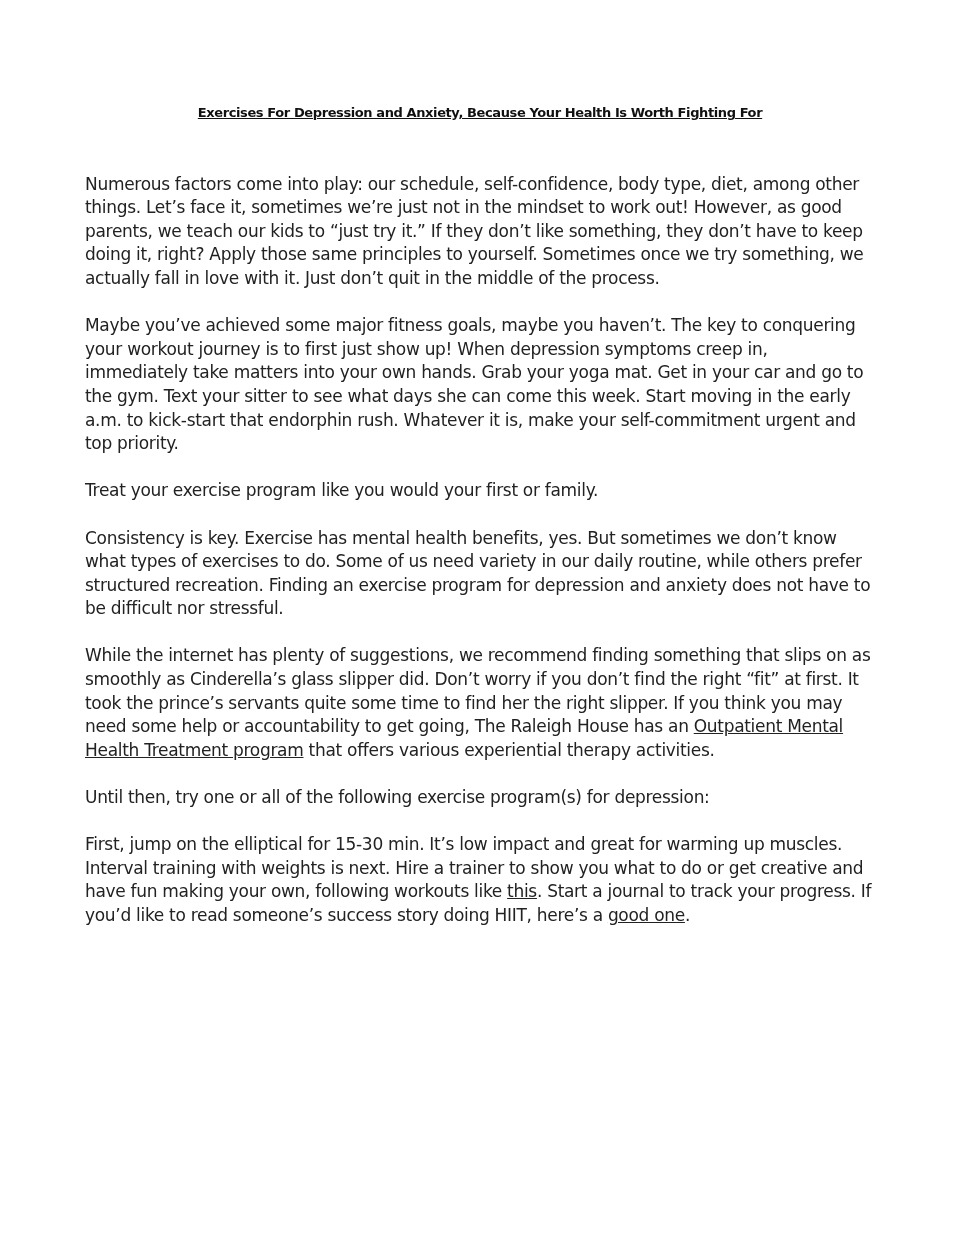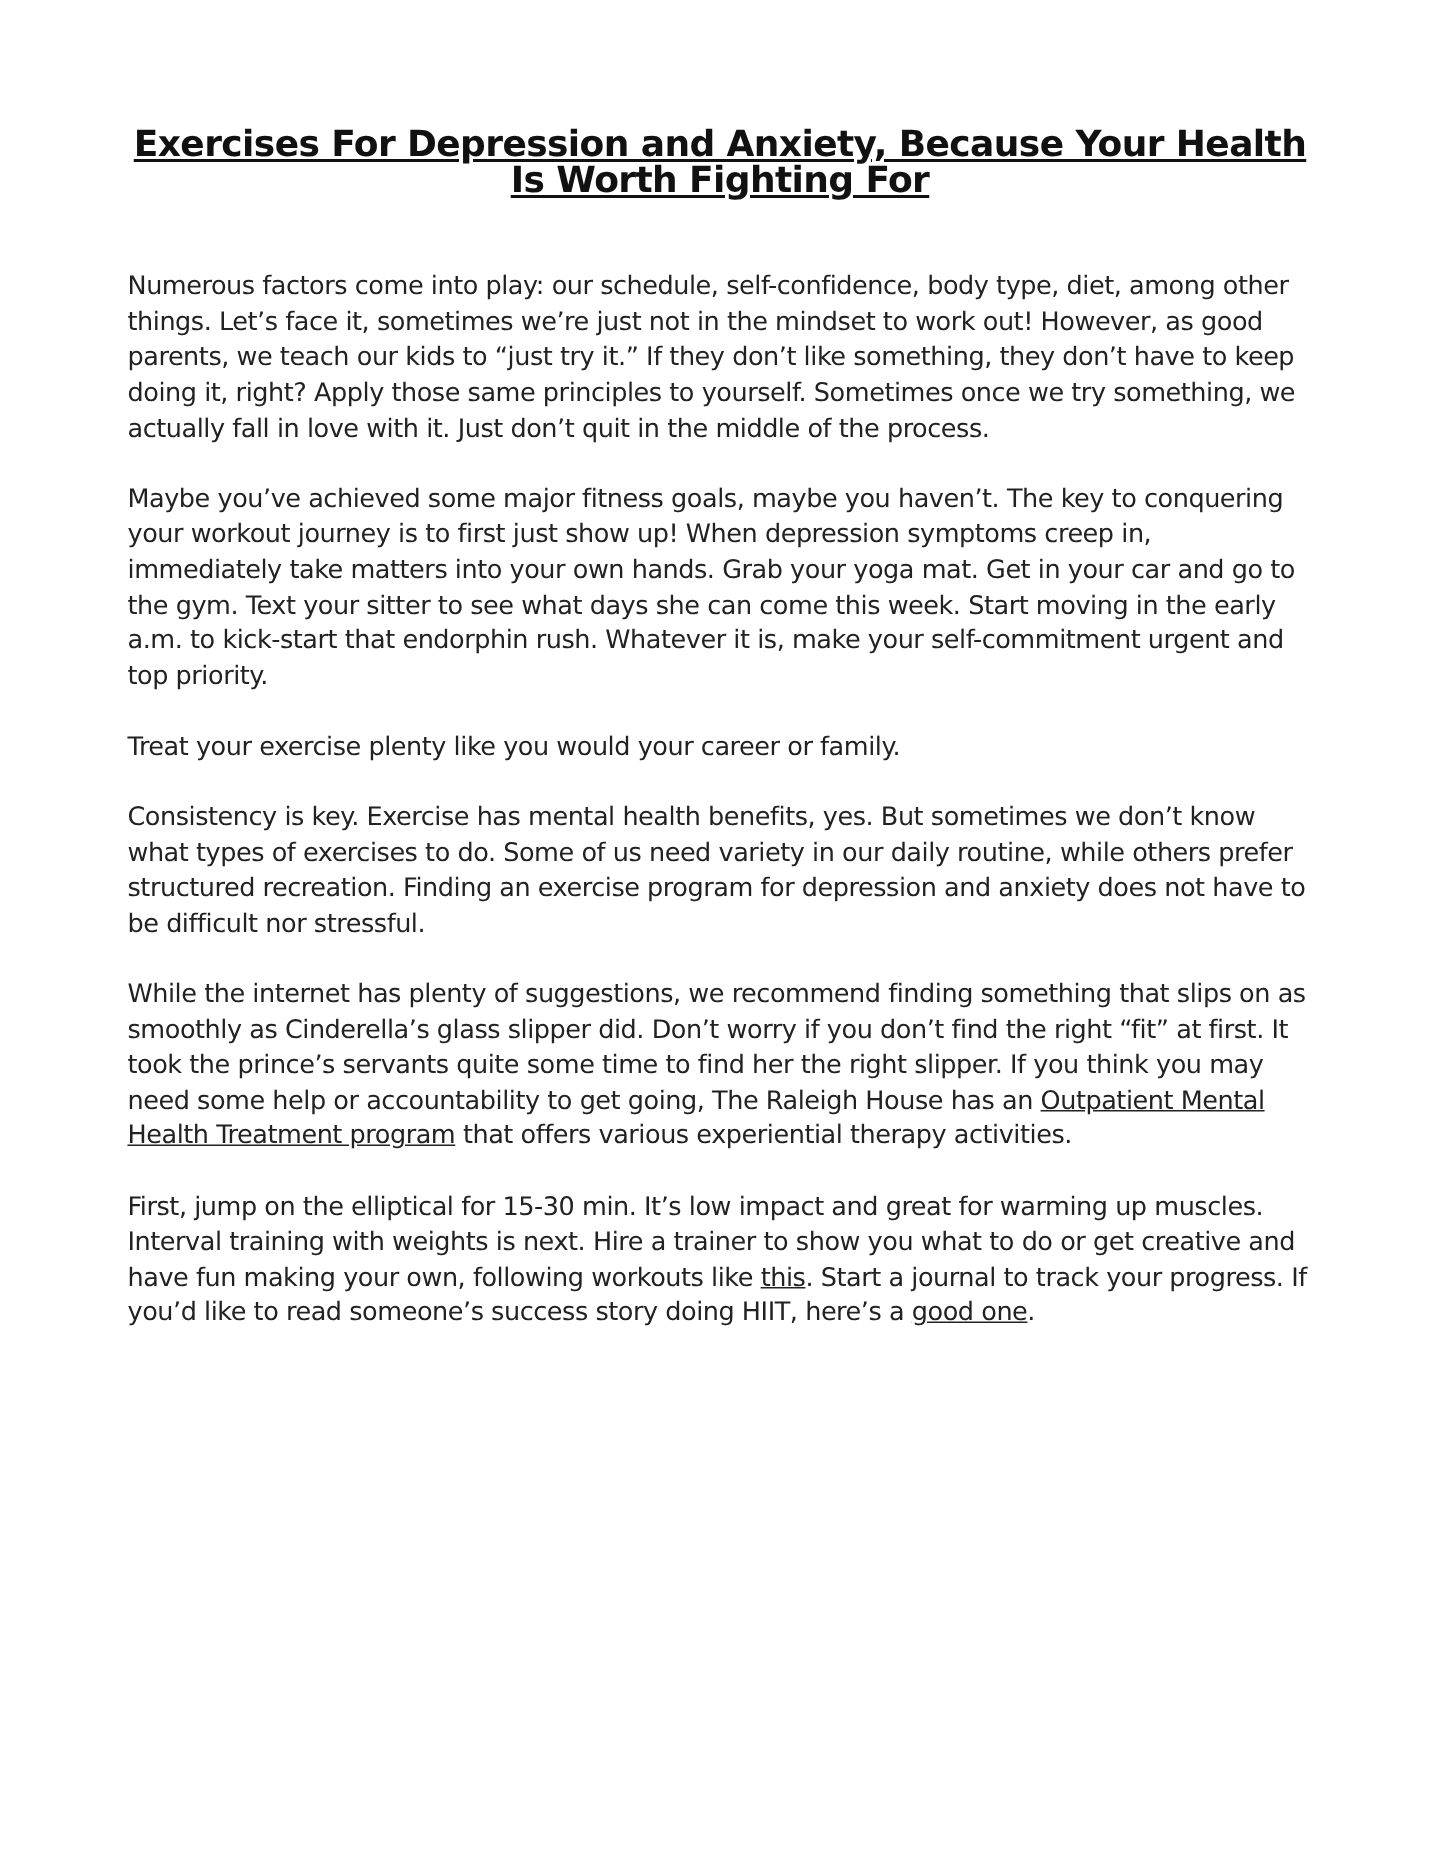--- a/index.html
+++ b/index.html
@@ -7,36 +7,37 @@
     .page {
       position: absolute; left: 85px; top: 85px; width: 790px;
       font-family: "DejaVu Sans", sans-serif;
       color: #222222;
       font-size: 17px;
       line-height: 23.6px;
       letter-spacing: -0.3px;
     }
     .title {
       font-weight: bold; text-decoration: underline; text-align: center;
-      font-size: 24px; letter-spacing: -0.4px; margin: 0 0 48px 0;
+      font-size: 13px; letter-spacing: -0.4px; margin: 16px 0 48px 0;
       color: #111111;
     }
     p { margin: 0 0 23.6px 0; }
     .link { text-decoration: underline; color: #222222; cursor: pointer; }
     .bold { font-weight: bold; color: #111111; }
   </style>
 </head>
 <body>
 
 <div class="page">
   <div class="title">Exercises For Depression and Anxiety, Because Your Health Is Worth Fighting For</div>
 
   <p>Numerous factors come into play: our schedule, self-confidence, body type, diet, among other things. Let’s face it, sometimes we’re just not in the mindset to work out! However, as good parents, we teach our kids to “just try it.” If they don’t like something, they don’t have to keep doing it, right? Apply those same principles to yourself. Sometimes once we try something, we actually fall in love with it. Just don’t quit in the middle of the process.</p>
   <p>Maybe you’ve achieved some major fitness goals, maybe you haven’t. The key to conquering your workout journey is to first just show up! When depression symptoms creep in, immediately take matters into your own hands. Grab your yoga mat. Get in your car and go to the gym. Text your sitter to see what days she can come this week. Start moving in the early a.m. to kick-start that endorphin rush. Whatever it is, make your self-commitment urgent and top priority.</p>
-  <p>Treat your exercise plenty like you would your career or family.</p>
+  <p>Treat your exercise program like you would your first or family.</p>
   <p>Consistency is key. Exercise has mental health benefits, yes. But sometimes we don’t know what types of exercises to do. Some of us need variety in our daily routine, while others prefer structured recreation. Finding an exercise program for depression and anxiety does not have to be difficult nor stressful.</p>
 
   <p><span>While the internet has plenty of suggestions, we recommend finding something that slips on as smoothly as Cinderella’s glass slipper did. Don’t worry if you don’t find the right “fit” at first. It took the prince’s servants quite some time to find her the right slipper. If you think you may need some help or accountability to get going, The Raleigh House has an </span><span class="link">Outpatient Mental Health Treatment program</span><span> that offers various experiential therapy activities.</span></p>
 
+  <p>Until then, try one or all of the following exercise program(s) for depression:</p>
 
 
   <p><span>First, jump on the elliptical for 15-30 min. It’s low impact and great for warming up muscles. Interval training with weights is next. Hire a trainer to show you what to do or get creative and have fun making your own, following workouts like </span><span class="link">this</span><span>. Start a journal to track your progress. If you’d like to read someone’s success story doing HIIT, here’s a </span><span class="link">good one</span><span>.</span></p>
 </div>
 
 </body></html>

